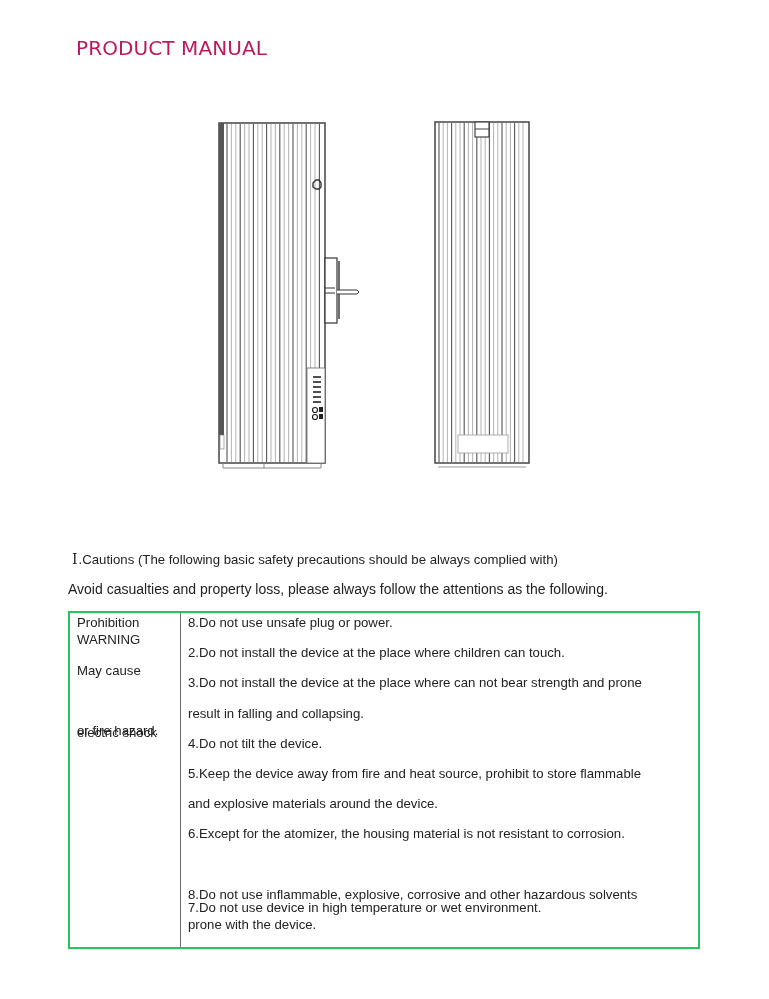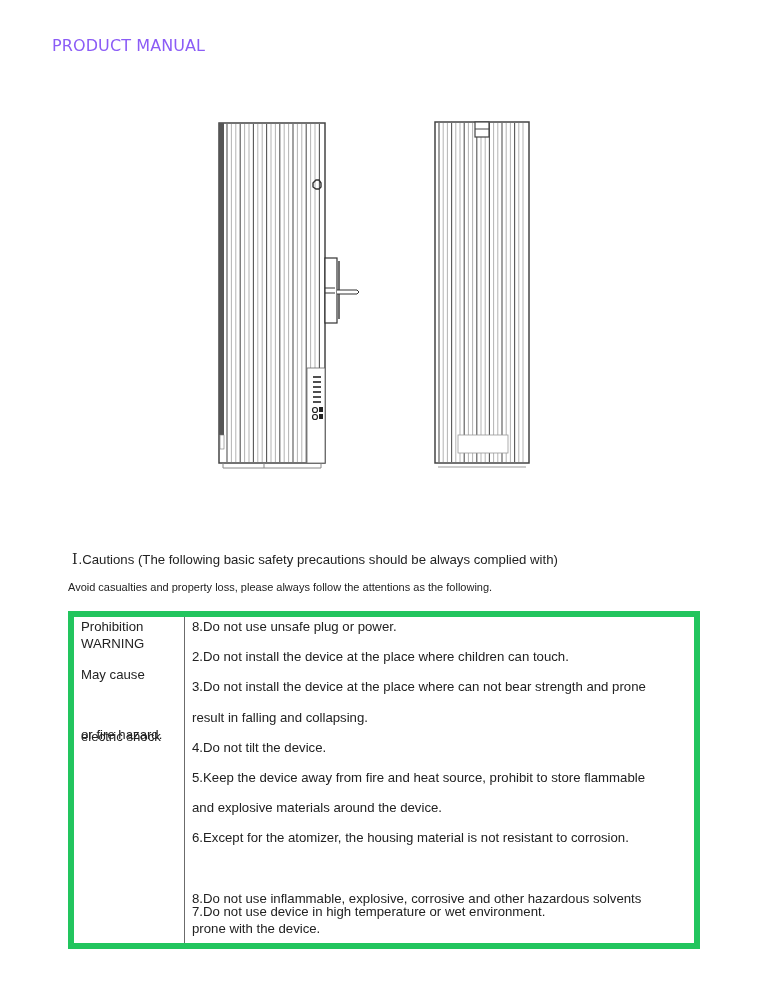--- a/index.html
+++ b/index.html
@@ -1,27 +1,27 @@
 <!DOCTYPE html>
 <html><head>
 <meta charset="utf-8">
 <style>
   html, body { margin: 0; padding: 0; background: #ffffff; }
   body { width: 769px; height: 999px; position: relative; overflow: hidden;
          font-family: "Liberation Sans", sans-serif; color: #1f1f1f; }
-  .header-title { position: absolute; left: 52px; top: 36px; font-size: 16px;
-                  font-family: "DejaVu Sans", sans-serif; letter-spacing: 0.1px; color: #8b5cf6; }
+  .header-title { position: absolute; left: 76px; top: 36px; font-size: 20px;
+                  font-family: "DejaVu Sans", sans-serif; letter-spacing: 0.1px; color: #be185d; }
   .figure { position: absolute; left: 0; top: 115px; width: 769px; height: 360px; }
   .figure svg { position: absolute; }
   .section-heading { position: absolute; left: 72px; top: 551px; font-size: 13.2px; color: #222; white-space: nowrap; }
   .section-heading .roman { font-family: "DejaVu Serif", serif; font-size: 14px; margin-right: 1px; }
   .section-heading .bold { font-weight: normal; }
-  .intro { position: absolute; left: 68px; top: 581px; font-size: 11px; color: #222; white-space: nowrap; }
+  .intro { position: absolute; left: 68px; top: 581px; font-size: 14px; color: #222; white-space: nowrap; }
   .caution-table { position: absolute; left: 68px; top: 611px; width: 632px; height: 338px;
-                   border: 6px solid #22c55e; box-sizing: border-box; }
+                   border: 2px solid #22c55e; box-sizing: border-box; }
   .caution-table .divider { position: absolute; left: 110px; top: 0; bottom: 0; width: 0; border-left: 1px solid #6b6b6b; }
   .left-cell { position: absolute; left: 7px; top: 2px; width: 100px; font-size: 13.2px; color: #222; }
   .left-cell div { position: absolute; left: 0; white-space: nowrap; }
   .right-cell { position: absolute; left: 118px; top: 2px; width: 510px; font-size: 13.2px; color: #222; }
   .right-cell div { position: absolute; left: 0; white-space: nowrap; }
 </style>
 </head>
 <body>
 
 <div class="header-title">PRODUCT MANUAL</div>

